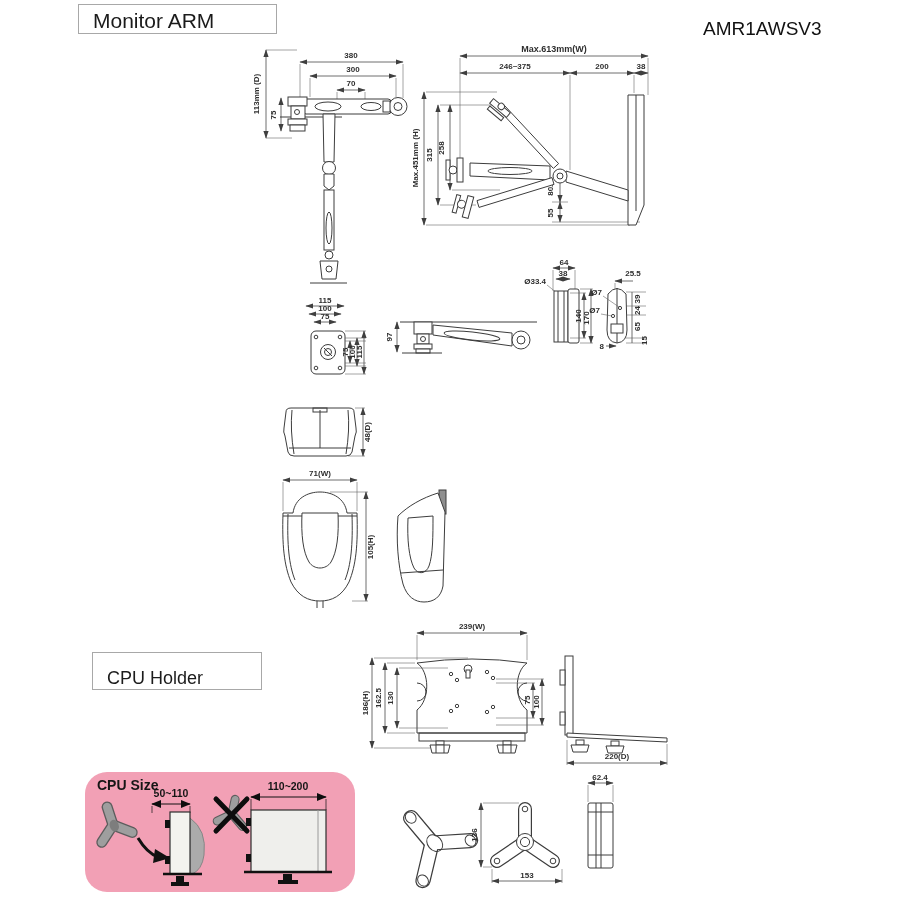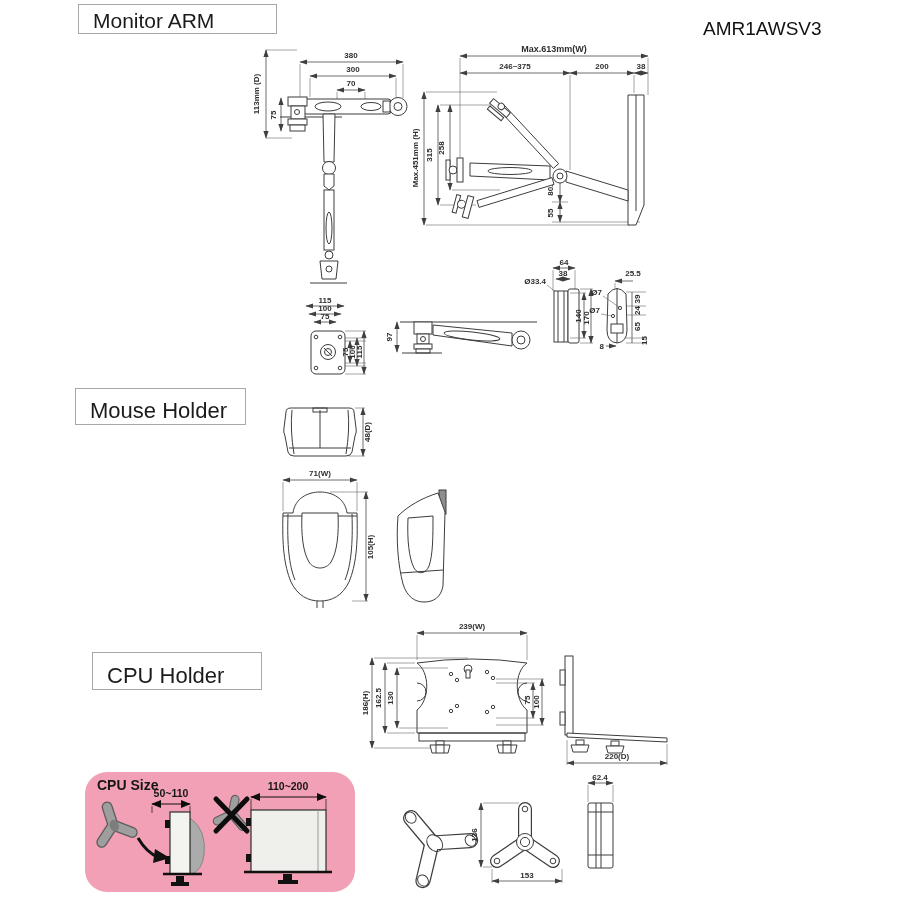--- a/index.html
+++ b/index.html
@@ -3,21 +3,21 @@
 <meta charset="utf-8">
 <style>
   html,body{margin:0;padding:0;background:#fff;}
   .stage{position:relative;width:900px;height:900px;background:#ffffff;overflow:hidden;
          font-family:"Liberation Sans",sans-serif;}
   .box-title{position:absolute;background:#fff;border:1.5px solid #a8a8a8;color:#1b1b1b;
              display:flex;align-items:flex-end;padding:0 0 0 14px;box-sizing:border-box;
              font-family:"Liberation Sans",sans-serif;}
   #title-monitor{left:78px;top:4px;width:199px;height:30px;font-size:21px;}
   #title-mouse{left:75px;top:388px;width:171px;height:37px;font-size:22px;}
-  #title-cpu{left:92px;top:652px;width:170px;height:38px;font-size:22px;}
+  #title-cpu{left:92px;top:652px;width:170px;height:38px;font-size:18px;}
   .model-no{position:absolute;left:703px;top:18px;font-size:19px;color:#111;}
   svg{position:absolute;left:0;top:0;}
   .dl{stroke:#4a4a4a;stroke-width:0.8;fill:none;}
   .xl{stroke:#5a5a5a;stroke-width:0.55;fill:none;}
   .dw{stroke:#3d3d3d;stroke-width:1;fill:none;}
   .dwf{stroke:#3d3d3d;stroke-width:1;fill:#ffffff;}
   .dim{font:600 8px "Liberation Sans",sans-serif;fill:#2e2e2e;}
   .dimb{font:600 9px "Liberation Sans",sans-serif;fill:#2e2e2e;}
   .dimp{font:700 10.5px "Liberation Sans",sans-serif;fill:#151515;}
   .cpusize{font:700 14px "Liberation Sans",sans-serif;fill:#151515;}
@@ -461,21 +461,18 @@
       <line class="dw" x1="596" y1="803" x2="596" y2="868"></line>
       <line class="dw" x1="601" y1="803" x2="601" y2="868"></line>
       <line class="dw" x1="588" y1="812" x2="613" y2="812"></line>
       <line class="dw" x1="588" y1="855" x2="613" y2="855"></line>
     </g>
   </svg>
 
   <div class="box-title" id="title-monitor">
     <span>Monitor ARM</span>
   </div>
-  <div class="box-title" id="title-mouse">
-    <span>Mouse Holder</span>
-  </div>
   <div class="box-title" id="title-cpu">
     <span>CPU Holder</span>
   </div>
   <div class="model-no">AMR1AWSV3</div>
 
 </div>
 
 </body></html>

